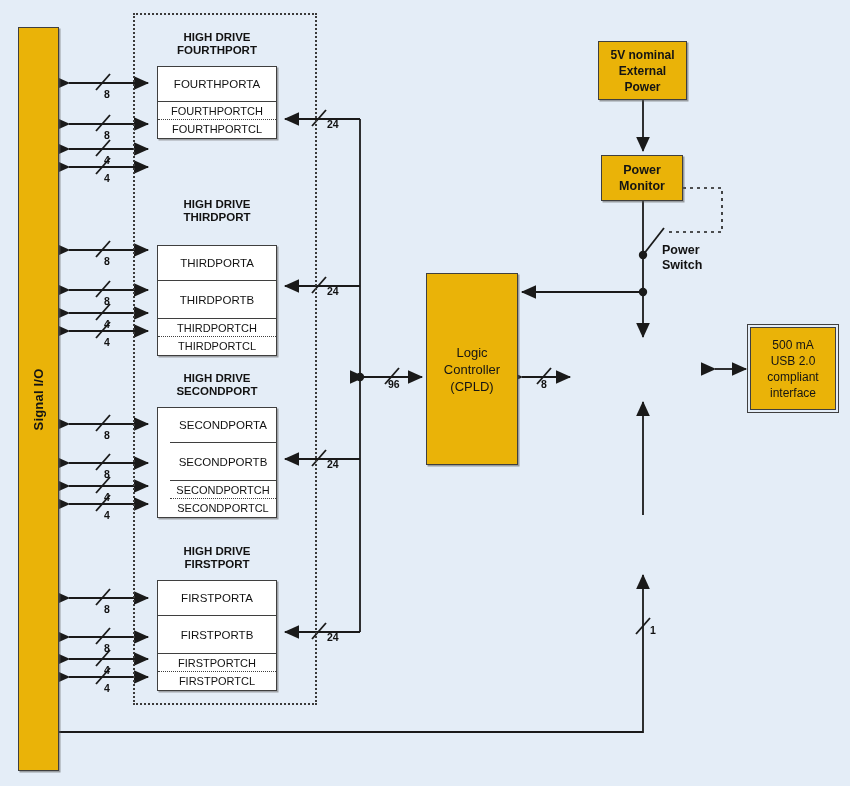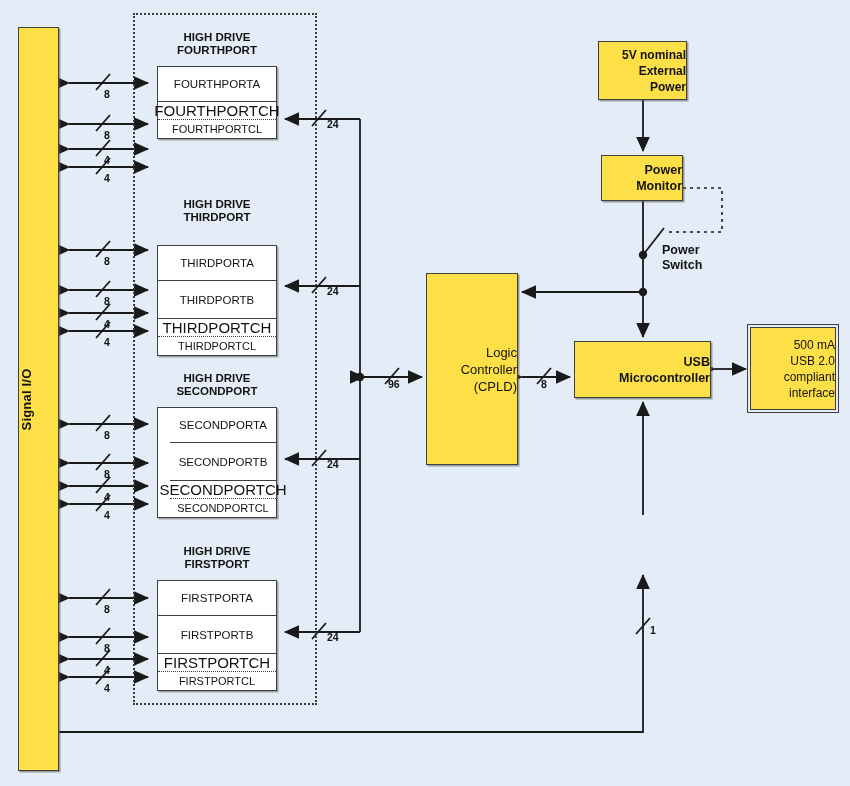--- a/index.html
+++ b/index.html
@@ -7,26 +7,26 @@
     width:850px;height:786px;
     background:#e4edf7;
     font-family:"Liberation Sans", sans-serif;
     overflow:hidden;
   }
   #stage{position:relative;width:850px;height:786px;}
   svg.layer{position:absolute;left:0;top:0;width:850px;height:786px;}
 
   .box{
     position:absolute;
-    background:#fde047;
+    background:#eab308;
     border:1.5px solid #3f3f3f;
     box-sizing:border-box;
     display:flex;
     flex-direction:column;
-    align-items:flex-end;
+    align-items:center;
     justify-content:center;
     text-align:center;
     color:#141414;
   }
   .box.shadowed{box-shadow:1.5px 1.5px 0 rgba(90,90,90,.55);}
 
   
   #signal-io{
     left:18px;top:27px;width:41px;height:744px;
   }
@@ -60,21 +60,21 @@
     box-sizing:border-box;
     box-shadow:1.5px 1.5px 0 rgba(90,90,90,.5);
   }
   .port-row{
     box-sizing:border-box;
     display:flex;align-items:center;justify-content:center;
     font-size:11.5px;color:#121212;white-space:nowrap;
   }
   .port-row.rA{height:35px;border-bottom:1.5px solid #3f3f3f;}
   .port-row.rB{height:38px;border-bottom:1.5px solid #3f3f3f;}
-  .port-row.rCH{height:18px;border-bottom:1.5px dotted #3f3f3f;font-size:15px;}
+  .port-row.rCH{height:18px;border-bottom:1.5px dotted #3f3f3f;font-size:11px;}
   .port-row.rCL{height:18px;font-size:11px;}
 
   
   #cpld{left:426px;top:273px;width:92px;height:192px;font-size:13px;font-weight:normal;line-height:17px;}
   #usb-mc{left:574px;top:341px;width:137px;height:57px;font-size:12.5px;font-weight:bold;line-height:16px;}
   #ext-power{left:598px;top:41px;width:89px;height:59px;font-size:12px;font-weight:bold;line-height:16px;}
   #power-monitor{left:601px;top:155px;width:82px;height:46px;font-size:12.5px;font-weight:bold;line-height:16px;}
   #usb-iface{
     left:750px;top:327px;width:86px;height:83px;
     font-size:12px;font-weight:normal;line-height:16px;
@@ -256,24 +256,20 @@
       <div class="port-row rCL">FIRSTPORTCL</div>
     </div>
   </div>
 
   <div class="box shadowed" id="cpld">
     <span>Logic</span>
     <span>Controller</span>
     <span>(CPLD)</span>
   </div>
 
-  <div class="box shadowed" id="usb-mc">
-    <span>USB</span>
-    <span>Microcontroller</span>
-  </div>
 
   <div class="box shadowed" id="ext-power">
     <span>5V nominal</span>
     <span>External</span>
     <span>Power</span>
   </div>
 
   <div class="box shadowed" id="power-monitor">
     <span>Power</span>
     <span>Monitor</span>

